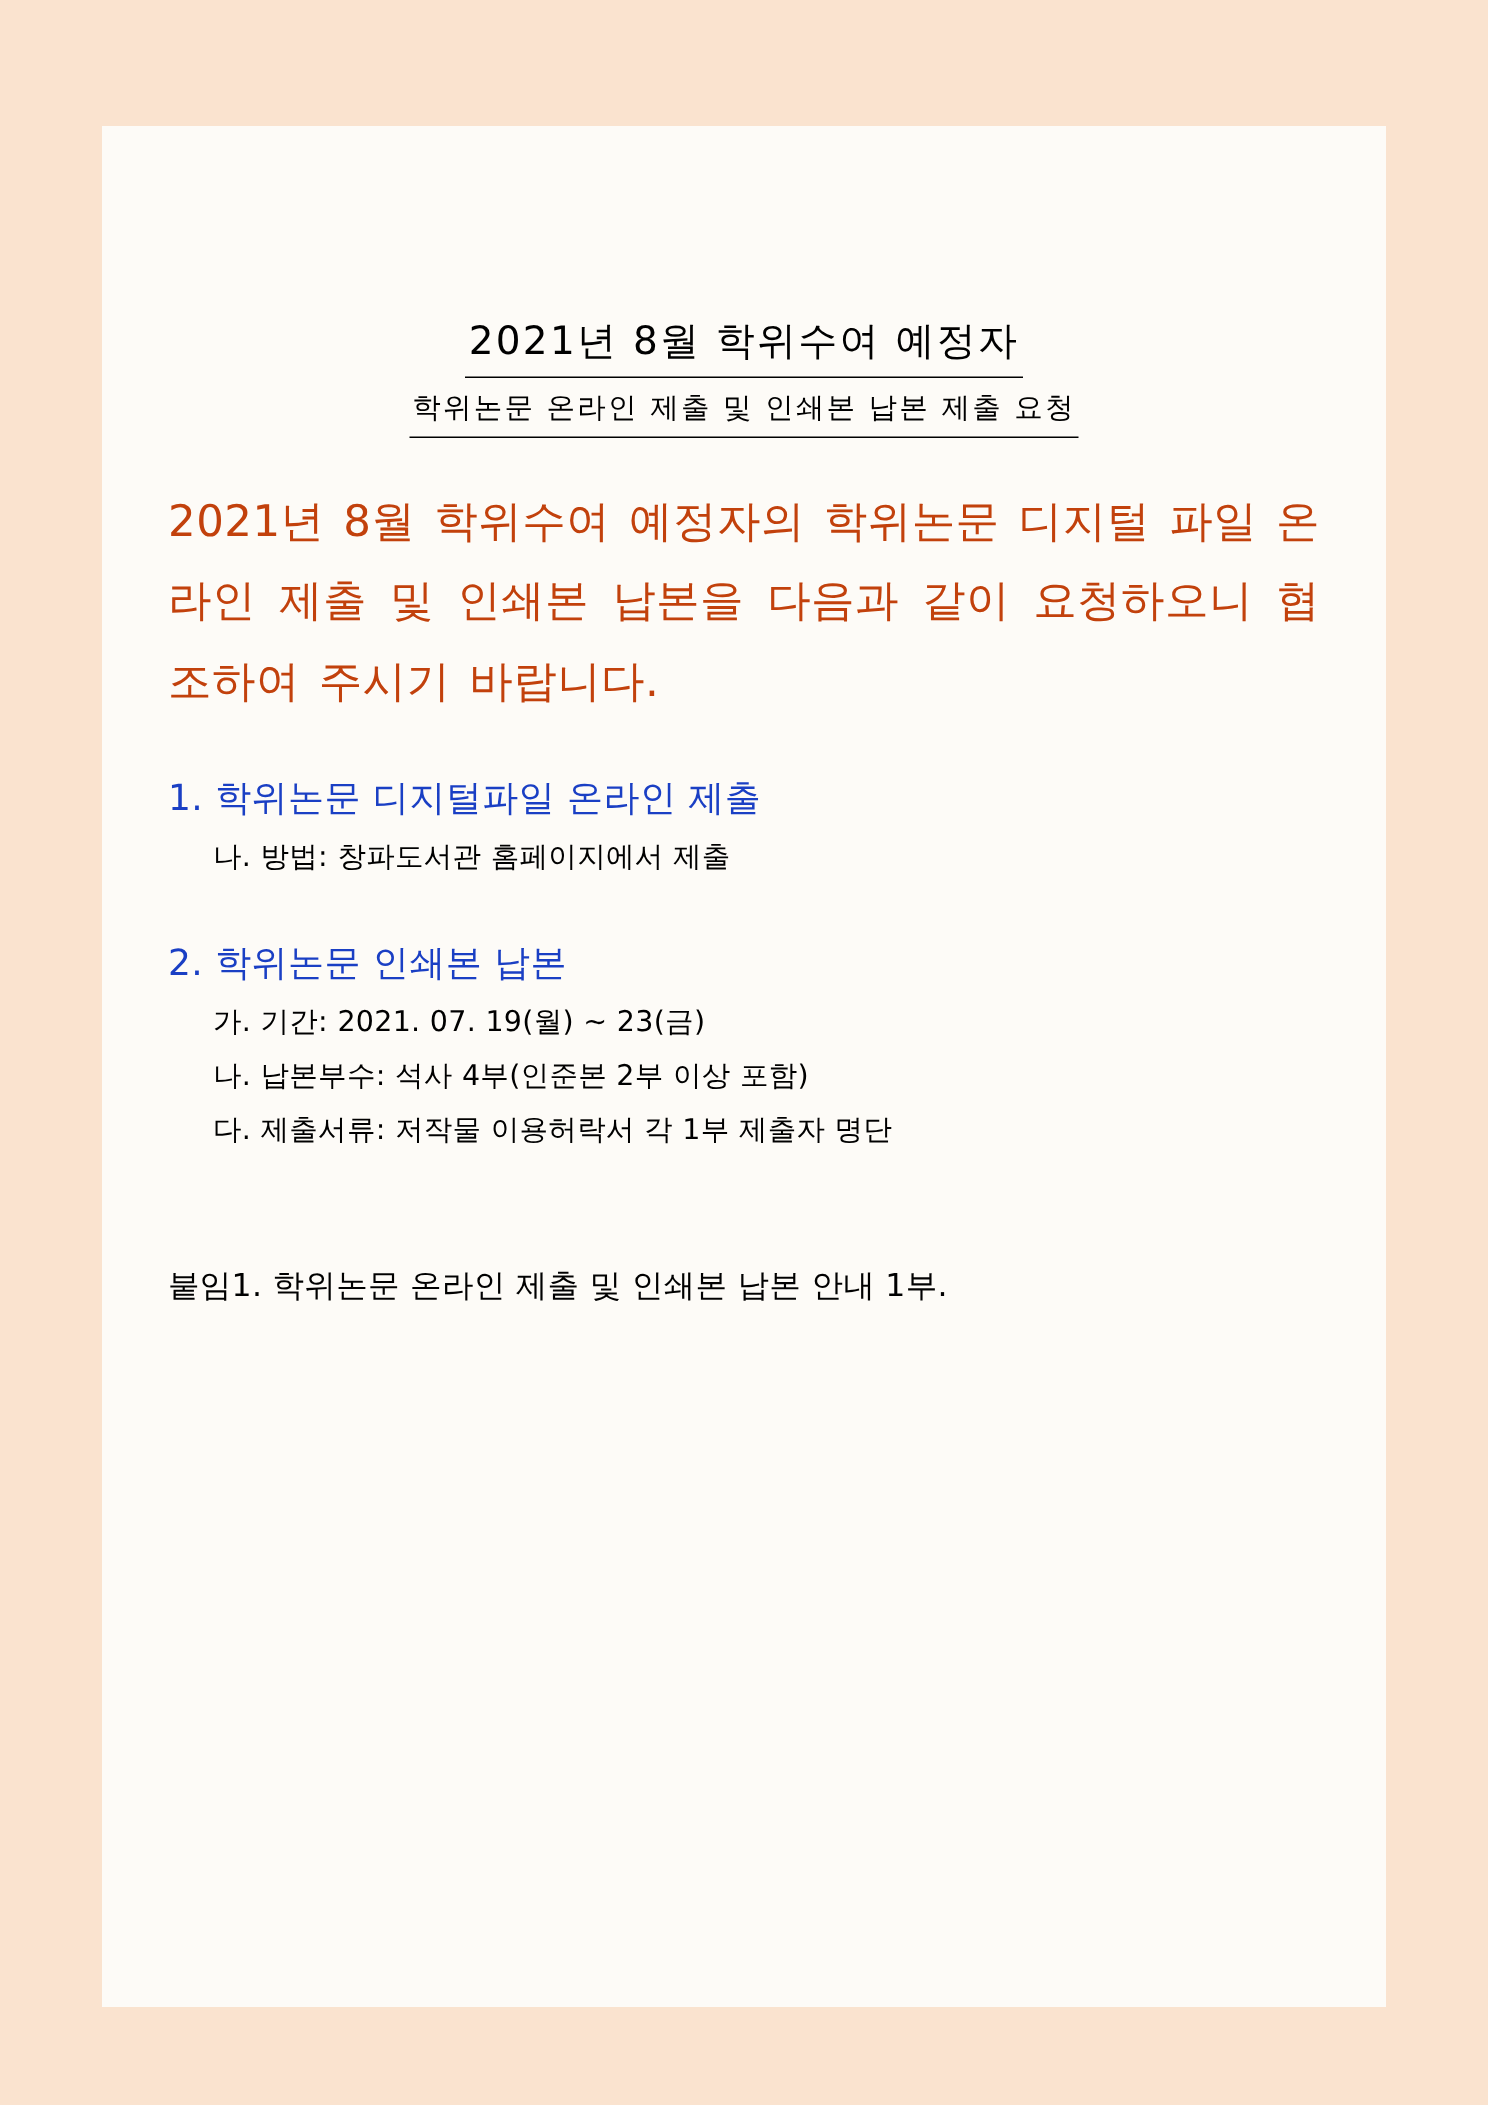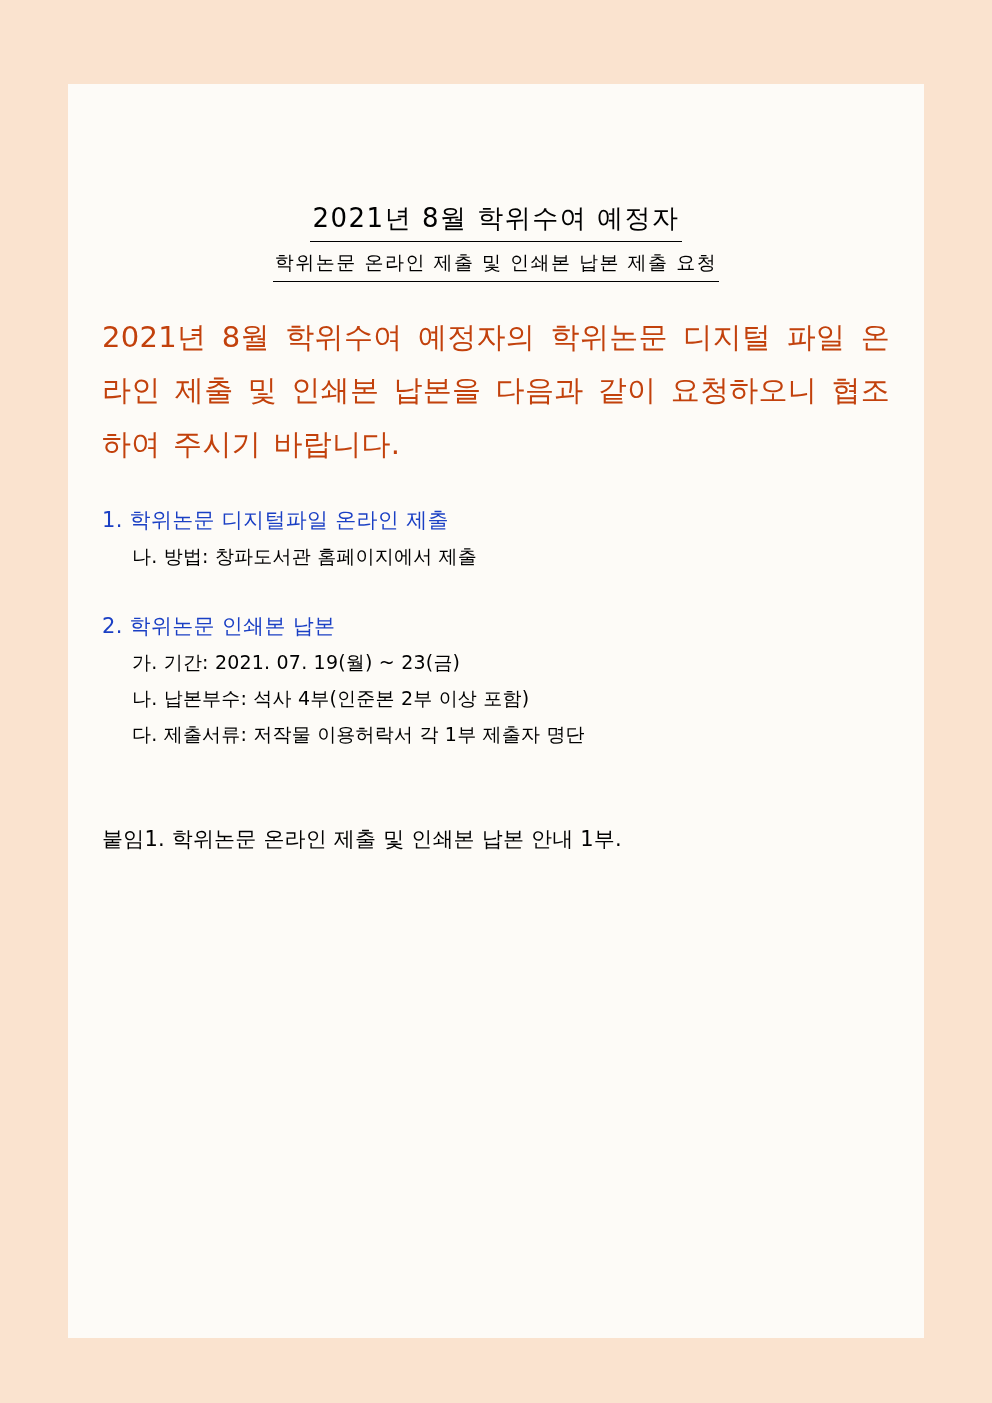--- a/index.html
+++ b/index.html
@@ -14,21 +14,21 @@
     overflow: hidden;
   }
   .page {
     position: absolute;
     left: 68px;
     top: 84px;
     width: 856px;
     height: 1254px;
     background: #fdfbf7;
     box-sizing: border-box;
-    padding: 6px;
+    padding: 16px;
   }
   .doc-title {
     text-align: center;
     margin-top: 108px;
     line-height: 1.55;
   }
   .title-line {
     display: inline-block;
     font-size: 27px;
     letter-spacing: 1.5px;
@@ -50,21 +50,21 @@
     color: #c2410c;
     letter-spacing: 0.3px;
     word-spacing: 3px;
   }
 
   .section {
     margin-top: 34px;
   }
   .section-heading {
     color: #1a3fc4;
-    font-size: 21px;
+    font-size: 24px;
     letter-spacing: 0.3px;
     margin-bottom: 10px;
   }
   .section-item {
     font-size: 19px;
     color: #000;
     margin: 0 0 10px 30px;
     letter-spacing: 0.2px;
   }
   .section.second { margin-top: 42px; }

